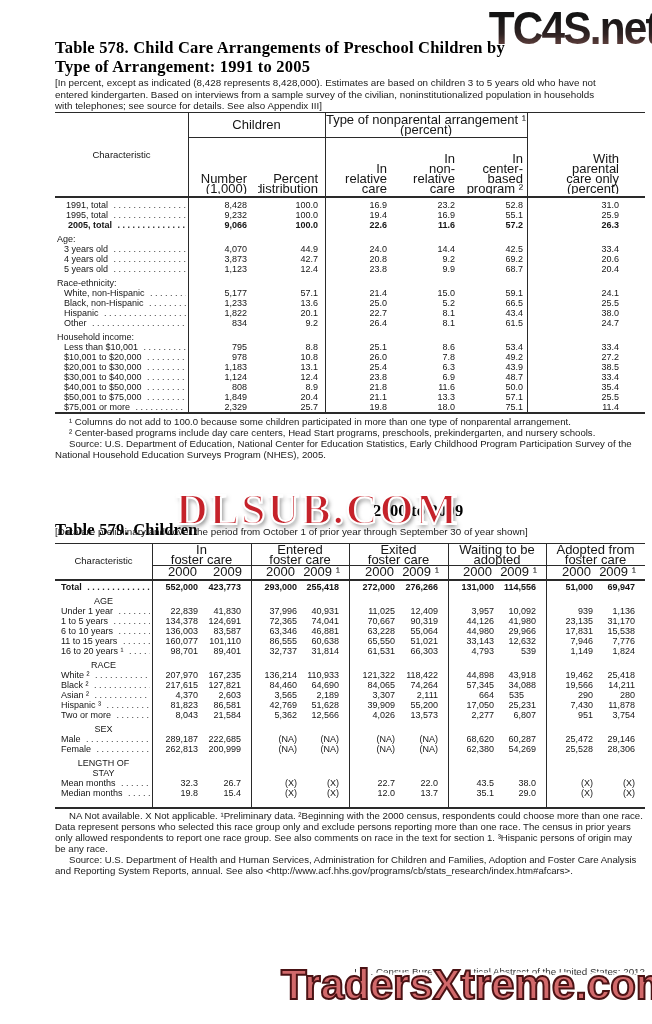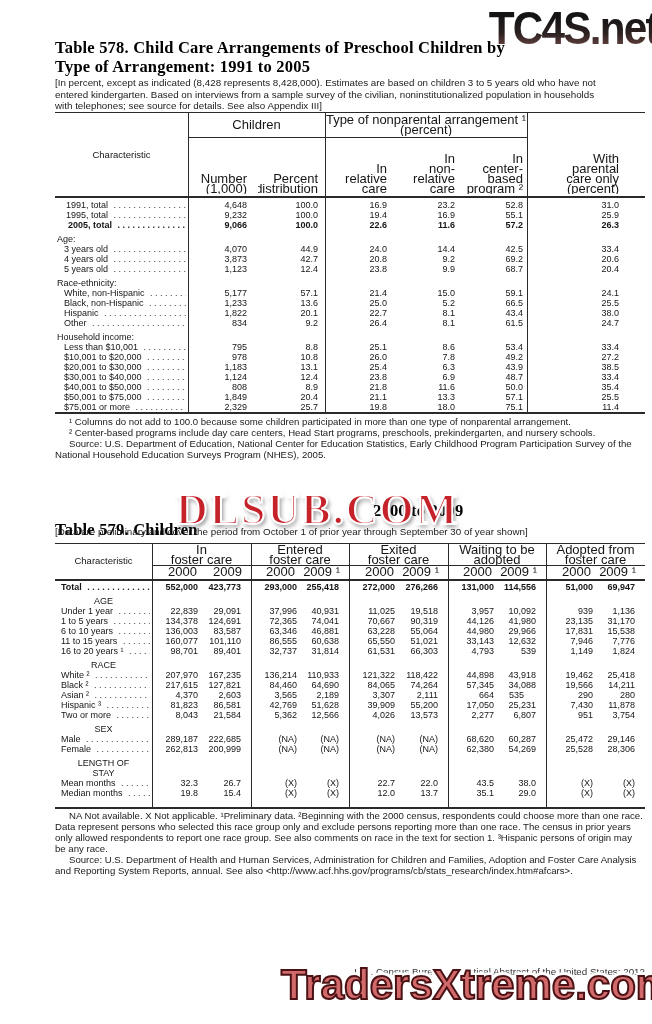--- a/index.html
+++ b/index.html
@@ -102,21 +102,21 @@
 parental
 care only
 (percent)</div>
 
     <div class="tbody" id="t578-body" style="top:88px;width:590px;">
         <div class="trow">
           <div class="cell labelc" style="width: 133px;">
             <span class="lt" style="padding-left: 11px;">1991, total</span>
             <span class="dots">&nbsp;.&nbsp;.&nbsp;.&nbsp;.&nbsp;.&nbsp;.&nbsp;.&nbsp;.&nbsp;.&nbsp;.&nbsp;.&nbsp;.&nbsp;.&nbsp;.&nbsp;.&nbsp;.&nbsp;.&nbsp;.&nbsp;.&nbsp;.&nbsp;.&nbsp;.&nbsp;.&nbsp;.&nbsp;.&nbsp;.&nbsp;.&nbsp;.&nbsp;.&nbsp;.&nbsp;.&nbsp;.&nbsp;.&nbsp;.&nbsp;.&nbsp;.&nbsp;.&nbsp;.&nbsp;.&nbsp;.&nbsp;.&nbsp;.&nbsp;.&nbsp;.&nbsp;.&nbsp;.&nbsp;.&nbsp;.&nbsp;.&nbsp;.&nbsp;.&nbsp;.&nbsp;.&nbsp;.&nbsp;.&nbsp;.&nbsp;.&nbsp;.&nbsp;.&nbsp;.</span>
           </div>
-          <div class="cell num" style="width: 70px; padding-right: 11px; box-sizing: border-box;">4,648</div>
+          <div class="cell num" style="width: 70px; padding-right: 11px; box-sizing: border-box;">8,428</div>
           <div class="cell num" style="width: 67px; padding-right: 7px; box-sizing: border-box;">100.0</div>
           <div class="cell num" style="width: 67px; padding-right: 5px; box-sizing: border-box;">16.9</div>
           <div class="cell num" style="width: 67px; padding-right: 4px; box-sizing: border-box;">23.2</div>
           <div class="cell num" style="width: 68px; padding-right: 4px; box-sizing: border-box;">52.8</div>
           <div class="cell num" style="width: 118px; padding-right: 26px; box-sizing: border-box;">31.0</div>
         </div>
         <div class="trow">
           <div class="cell labelc" style="width: 133px;">
             <span class="lt" style="padding-left: 11px;">1995, total</span>
             <span class="dots">&nbsp;.&nbsp;.&nbsp;.&nbsp;.&nbsp;.&nbsp;.&nbsp;.&nbsp;.&nbsp;.&nbsp;.&nbsp;.&nbsp;.&nbsp;.&nbsp;.&nbsp;.&nbsp;.&nbsp;.&nbsp;.&nbsp;.&nbsp;.&nbsp;.&nbsp;.&nbsp;.&nbsp;.&nbsp;.&nbsp;.&nbsp;.&nbsp;.&nbsp;.&nbsp;.&nbsp;.&nbsp;.&nbsp;.&nbsp;.&nbsp;.&nbsp;.&nbsp;.&nbsp;.&nbsp;.&nbsp;.&nbsp;.&nbsp;.&nbsp;.&nbsp;.&nbsp;.&nbsp;.&nbsp;.&nbsp;.&nbsp;.&nbsp;.&nbsp;.&nbsp;.&nbsp;.&nbsp;.&nbsp;.&nbsp;.&nbsp;.&nbsp;.&nbsp;.&nbsp;.</span>
@@ -391,25 +391,25 @@
           <div class="cell labelc" style="width: 97px;">
             <div class="sec-center">AGE</div>
           </div>
         </div>
         <div class="trow">
           <div class="cell labelc" style="width: 97px;">
             <span class="lt" style="padding-left: 6px;">Under 1 year</span>
             <span class="dots">&nbsp;.&nbsp;.&nbsp;.&nbsp;.&nbsp;.&nbsp;.&nbsp;.&nbsp;.&nbsp;.&nbsp;.&nbsp;.&nbsp;.&nbsp;.&nbsp;.&nbsp;.&nbsp;.&nbsp;.&nbsp;.&nbsp;.&nbsp;.&nbsp;.&nbsp;.&nbsp;.&nbsp;.&nbsp;.&nbsp;.&nbsp;.&nbsp;.&nbsp;.&nbsp;.&nbsp;.&nbsp;.&nbsp;.&nbsp;.&nbsp;.&nbsp;.&nbsp;.&nbsp;.&nbsp;.&nbsp;.&nbsp;.&nbsp;.&nbsp;.&nbsp;.&nbsp;.&nbsp;.&nbsp;.&nbsp;.&nbsp;.&nbsp;.&nbsp;.&nbsp;.&nbsp;.&nbsp;.&nbsp;.&nbsp;.&nbsp;.&nbsp;.&nbsp;.&nbsp;.</span>
           </div>
           <div class="cell num" style="width: 49px; padding-right: 3px; box-sizing: border-box;">22,839</div>
-          <div class="cell num" style="width: 50px; padding-right: 10px; box-sizing: border-box;">29,091</div>
+          <div class="cell num" style="width: 50px; padding-right: 10px; box-sizing: border-box;">41,830</div>
           <div class="cell num" style="width: 49px; padding-right: 3px; box-sizing: border-box;">37,996</div>
           <div class="cell num" style="width: 49px; padding-right: 10px; box-sizing: border-box;">40,931</div>
           <div class="cell num" style="width: 49px; padding-right: 3px; box-sizing: border-box;">11,025</div>
-          <div class="cell num" style="width: 50px; padding-right: 10px; box-sizing: border-box;">19,518</div>
+          <div class="cell num" style="width: 50px; padding-right: 10px; box-sizing: border-box;">12,409</div>
           <div class="cell num" style="width: 49px; padding-right: 3px; box-sizing: border-box;">3,957</div>
           <div class="cell num" style="width: 49px; padding-right: 10px; box-sizing: border-box;">10,092</div>
           <div class="cell num" style="width: 50px; padding-right: 3px; box-sizing: border-box;">939</div>
           <div class="cell num" style="width: 49px; padding-right: 10px; box-sizing: border-box;">1,136</div>
         </div>
         <div class="trow">
           <div class="cell labelc" style="width: 97px;">
             <span class="lt" style="padding-left: 6px;">1 to 5 years</span>
             <span class="dots">&nbsp;.&nbsp;.&nbsp;.&nbsp;.&nbsp;.&nbsp;.&nbsp;.&nbsp;.&nbsp;.&nbsp;.&nbsp;.&nbsp;.&nbsp;.&nbsp;.&nbsp;.&nbsp;.&nbsp;.&nbsp;.&nbsp;.&nbsp;.&nbsp;.&nbsp;.&nbsp;.&nbsp;.&nbsp;.&nbsp;.&nbsp;.&nbsp;.&nbsp;.&nbsp;.&nbsp;.&nbsp;.&nbsp;.&nbsp;.&nbsp;.&nbsp;.&nbsp;.&nbsp;.&nbsp;.&nbsp;.&nbsp;.&nbsp;.&nbsp;.&nbsp;.&nbsp;.&nbsp;.&nbsp;.&nbsp;.&nbsp;.&nbsp;.&nbsp;.&nbsp;.&nbsp;.&nbsp;.&nbsp;.&nbsp;.&nbsp;.&nbsp;.&nbsp;.&nbsp;.</span>
           </div>

